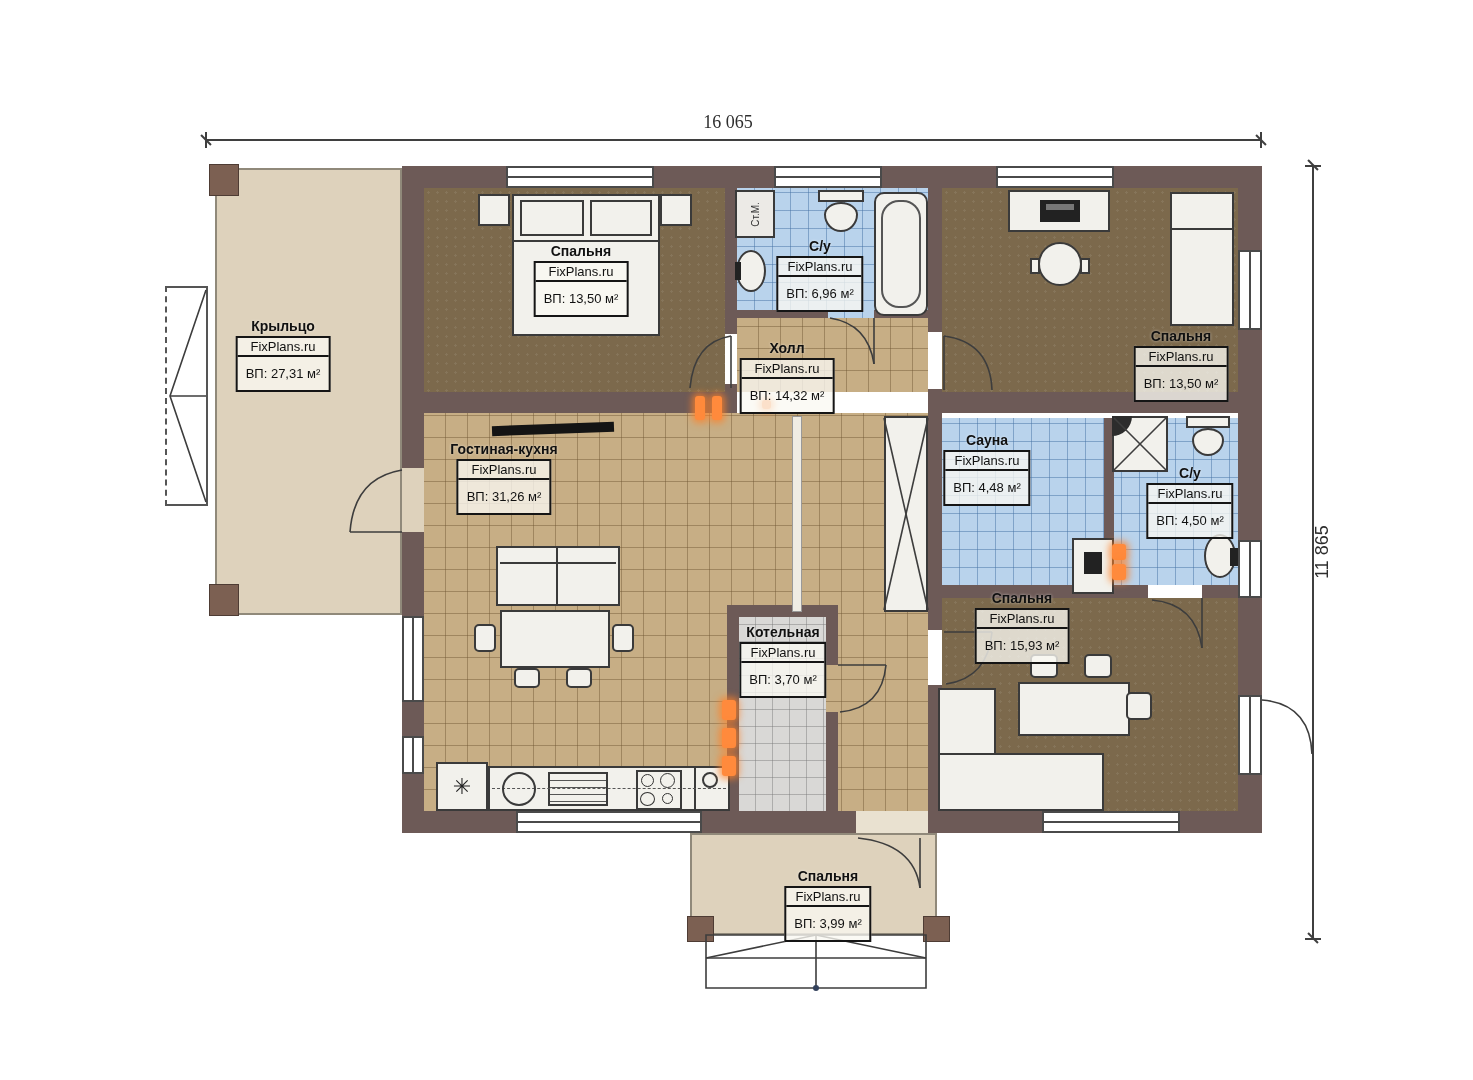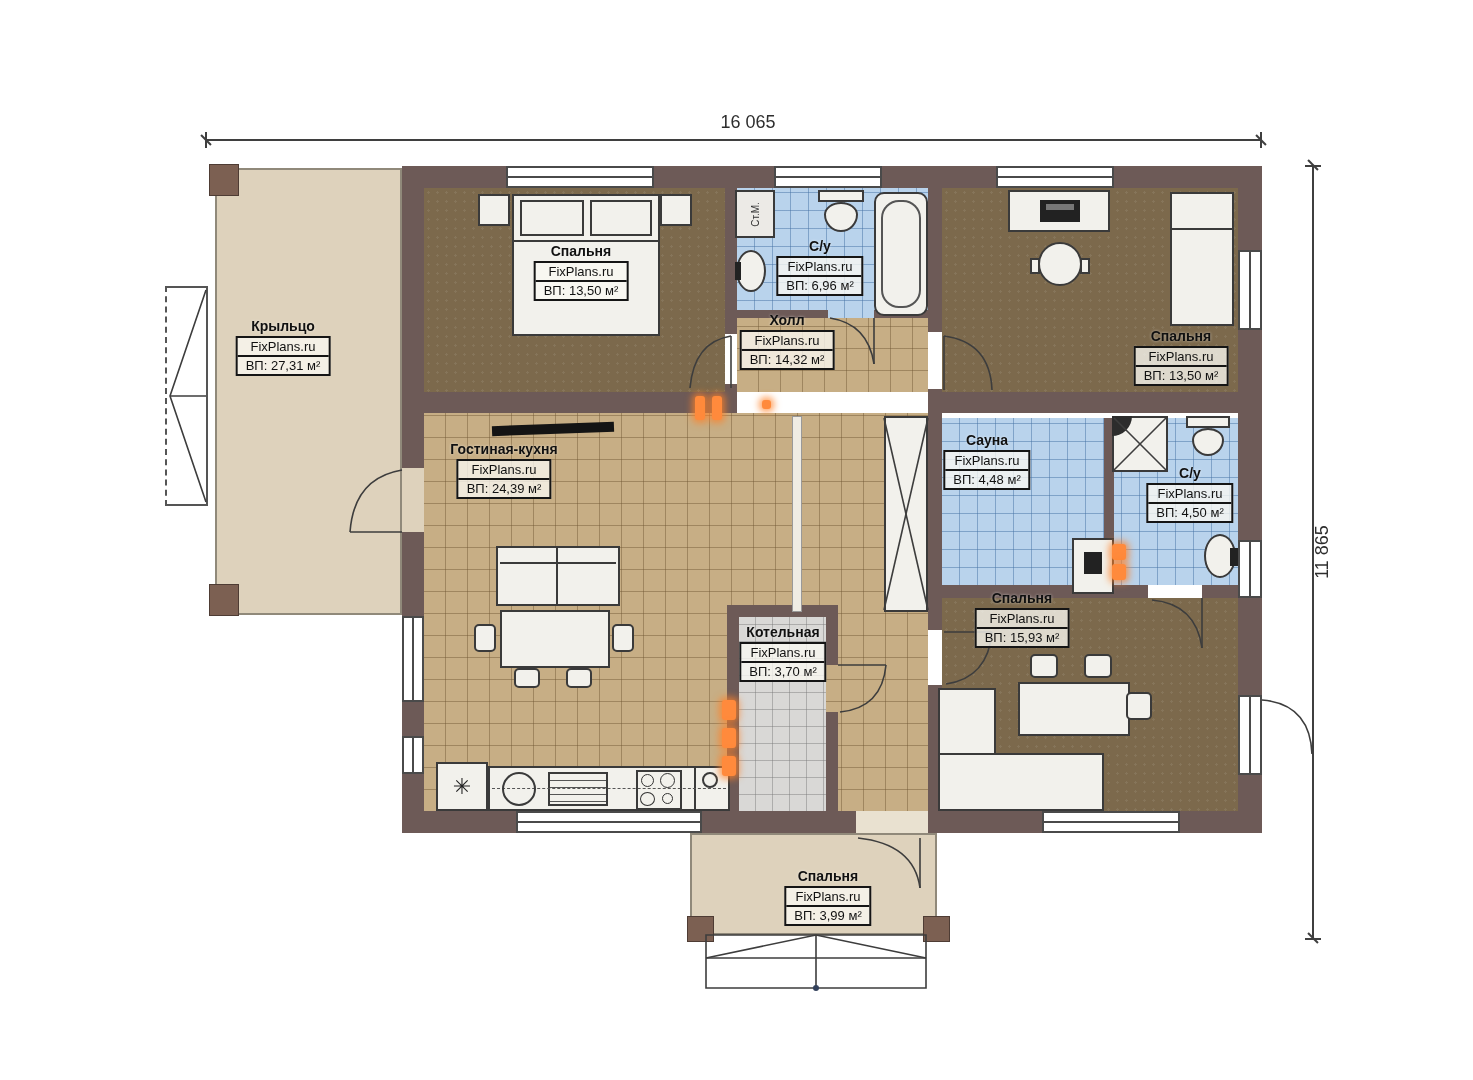--- a/index.html
+++ b/index.html
@@ -20,21 +20,21 @@
   .round{border-radius:50%;}
   .win{background:#fff;border:2px solid #4a4a4a;z-index:12;}
   .winH{background-image:linear-gradient(to bottom,transparent 44%,#4a4a4a 44%,#4a4a4a 56%,transparent 56%);}
   .winV{background-image:linear-gradient(to right,transparent 44%,#4a4a4a 44%,#4a4a4a 56%,transparent 56%);}
   .rad{background:#ff8a3c;border-radius:3px;box-shadow:0 0 7px 3px rgba(255,130,40,.75);z-index:16;}
   .overlay{position:absolute;left:0;top:0;z-index:20;pointer-events:none;}
   .room-label{transform:translateX(-50%);text-align:center;z-index:30;}
   .nm{font-size:14px;font-weight:bold;color:#101010;white-space:nowrap;margin-bottom:2px;text-shadow:0 0 3px rgba(255,255,255,.55);}
   .bx{display:inline-block;border:2px solid #151515;background:rgba(250,248,242,.78);}
   .bx .r1{font-size:13px;color:#111;padding:1px 8px;border-bottom:2px solid #151515;white-space:nowrap;}
-  .bx .r2{font-size:13px;color:#111;padding:1px 8px;white-space:nowrap;}
+  .bx .r2{font-size:13px;color:#111;padding:9px 8px;white-space:nowrap;}
   .dim{color:#2e2e2e;font-size:18px;z-index:30;white-space:nowrap;}
   .dimline{background:#3f3f3f;z-index:29;}
   .tick{width:14px;height:2px;background:#3f3f3f;transform:rotate(45deg);z-index:29;}
   .wmtxt{display:block;transform:rotate(-90deg);font-size:10px;color:#333;white-space:nowrap;}
   .drw{background-image:repeating-linear-gradient(to bottom,transparent 0 6px,#555 6px 7px);}
 </style>
 </head>
 <body>
 
 <div class="plan">
@@ -234,31 +234,31 @@
     <div class="bx"><div class="r1">FixPlans.ru</div><div class="r2">ВП: 27,31 м²</div></div>
   </div>
   <div class="abs room-label" style="left:581px;top:243px;">
     <div class="nm">Спальня</div>
     <div class="bx"><div class="r1">FixPlans.ru</div><div class="r2">ВП: 13,50 м²</div></div>
   </div>
   <div class="abs room-label" style="left:820px;top:238px;">
     <div class="nm">С/у</div>
     <div class="bx"><div class="r1">FixPlans.ru</div><div class="r2">ВП: 6,96 м²</div></div>
   </div>
-  <div class="abs room-label" style="left:787px;top:312px;">
+  <div class="abs room-label" style="left:787px;top:340px;">
     <div class="nm">Холл</div>
     <div class="bx"><div class="r1">FixPlans.ru</div><div class="r2">ВП: 14,32 м²</div></div>
   </div>
   <div class="abs room-label" style="left:1181px;top:328px;">
     <div class="nm">Спальня</div>
     <div class="bx"><div class="r1">FixPlans.ru</div><div class="r2">ВП: 13,50 м²</div></div>
   </div>
   <div class="abs room-label" style="left:504px;top:441px;">
     <div class="nm">Гостиная-кухня</div>
-    <div class="bx"><div class="r1">FixPlans.ru</div><div class="r2">ВП: 24,39 м²</div></div>
+    <div class="bx"><div class="r1">FixPlans.ru</div><div class="r2">ВП: 31,26 м²</div></div>
   </div>
   <div class="abs room-label" style="left:987px;top:432px;">
     <div class="nm">Сауна</div>
     <div class="bx"><div class="r1">FixPlans.ru</div><div class="r2">ВП: 4,48 м²</div></div>
   </div>
   <div class="abs room-label" style="left:1190px;top:465px;">
     <div class="nm">С/у</div>
     <div class="bx"><div class="r1">FixPlans.ru</div><div class="r2">ВП: 4,50 м²</div></div>
   </div>
   <div class="abs room-label" style="left:1022px;top:590px;">
@@ -272,21 +272,21 @@
   <div class="abs room-label" style="left:828px;top:868px;">
     <div class="nm">Спальня</div>
     <div class="bx"><div class="r1">FixPlans.ru</div><div class="r2">ВП: 3,99 м²</div></div>
   </div>
 
   <div class="abs dimline" style="left:205px;top:139px;width:1057px;height:2px;"></div>
   <div class="abs dimline" style="left:205px;top:132px;width:2px;height:16px;"></div>
   <div class="abs dimline" style="left:1260px;top:132px;width:2px;height:16px;"></div>
   <div class="abs tick" style="left:199px;top:139px;"></div>
   <div class="abs tick" style="left:1254px;top:139px;"></div>
-  <div class="abs dim" style="left:748px;top:112px;transform:translateX(-50%);">16 065</div>
+  <div class="abs dim" style="left:728px;top:112px;transform:translateX(-50%);font-family:Liberation Serif, serif;">16 065</div>
   <div class="abs dimline" style="left:1312px;top:165px;width:2px;height:775px;"></div>
   <div class="abs dimline" style="left:1305px;top:165px;width:16px;height:2px;"></div>
   <div class="abs dimline" style="left:1305px;top:938px;width:16px;height:2px;"></div>
   <div class="abs tick" style="left:1306px;top:164px;"></div>
   <div class="abs tick" style="left:1306px;top:937px;"></div>
   <div class="abs dim" style="left:1322px;top:552px;transform:translate(-50%,-50%) rotate(-90deg);">11 865</div>
 
 </div>
 
 </body></html>

